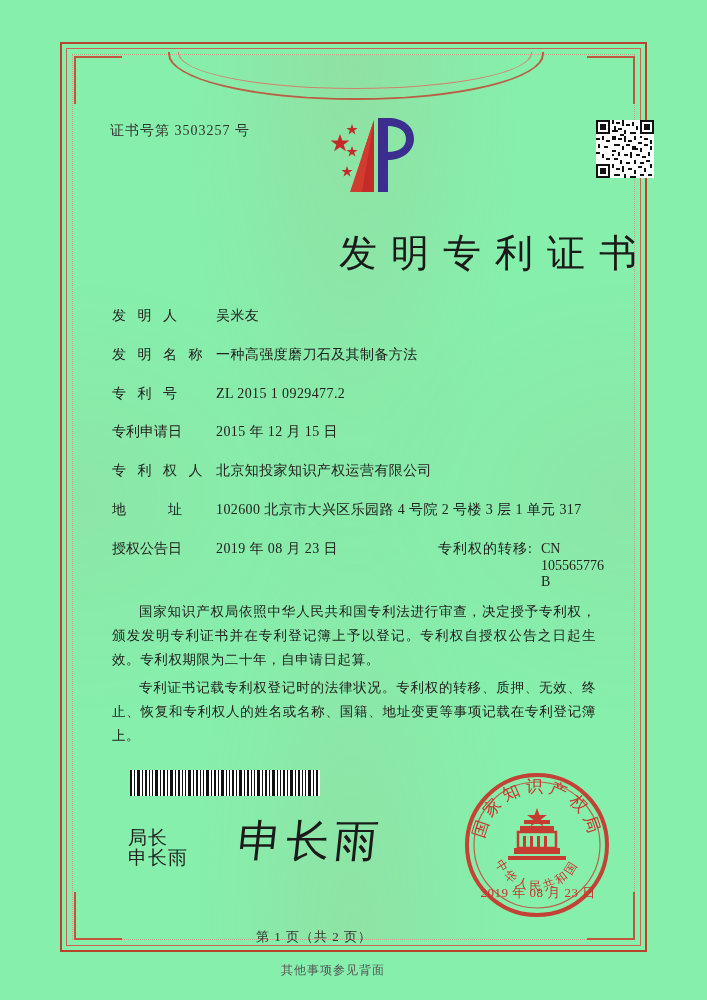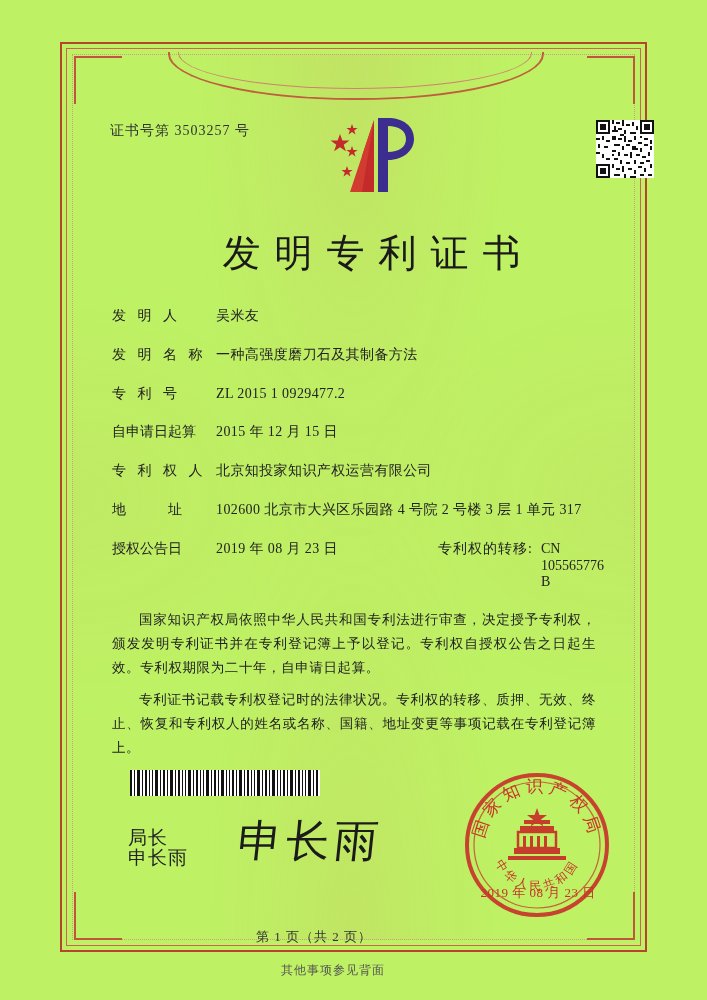--- a/index.html
+++ b/index.html
@@ -12,21 +12,21 @@
     height: 1000px;
     font-family: "Liberation Serif", "DejaVu Serif", serif;
     color: #2a2a2a;
     overflow: hidden;
   }
 
   .page {
     position: relative;
     width: 707px;
     height: 1000px;
-    background: #bef264;
+    background: #86efac;
   }
 
   
   .frame-outer {
     position: absolute;
     left: 60px;
     top: 42px;
     width: 587px;
     height: 910px;
     border: 2px solid #b6442e;
@@ -117,28 +117,27 @@
     width: 58px;
     height: 58px;
   }
 
   
   .title {
     position: absolute;
     left: 0;
     top: 228px;
     width: 651px;
-    text-align: center;
+    text-align: right;
     font-size: 38px;
     letter-spacing: 14px;
     text-indent: 14px;
     color: #1a1a1a;
     font-family: "Liberation Serif", "DejaVu Serif", serif;
     font-weight: 400;
-    margin-left: 46px;
   }
 
   
   .fields {
     position: absolute;
     left: 112px;
     top: 308px;
     width: 490px;
     font-size: 14px;
     color: #222;
@@ -178,21 +177,21 @@
     left: 112px;
     top: 600px;
     width: 484px;
     font-size: 13.5px;
     line-height: 24px;
     color: #222;
     letter-spacing: 0.6px;
     text-align: justify;
   }
   .paras p {
-    margin: 8px 0 4px 0;
+    margin: 0 0 4px 0;
     text-indent: 27px;
   }
 
   
   .barcode {
     position: absolute;
     left: 130px;
     top: 770px;
     width: 190px;
     height: 26px;
@@ -387,21 +386,21 @@
     </div>
     <div class="field-row">
       <div class="field-label">发 明 名 称</div>
       <div class="field-value">一种高强度磨刀石及其制备方法</div>
     </div>
     <div class="field-row">
       <div class="field-label">专 利 号</div>
       <div class="field-value">ZL 2015 1 0929477.2</div>
     </div>
     <div class="field-row">
-      <div class="field-label tight">自申请日起算</div>
+      <div class="field-label tight">专利申请日</div>
       <div class="field-value">2015 年 12 月 15 日</div>
     </div>
     <div class="field-row">
       <div class="field-label">专 利 权 人</div>
       <div class="field-value">北京知投家知识产权运营有限公司</div>
     </div>
     <div class="field-row">
       <div class="field-label tight">地　　　址</div>
       <div class="field-value">102600 北京市大兴区乐园路 4 号院 2 号楼 3 层 1 单元 317</div>
     </div>

